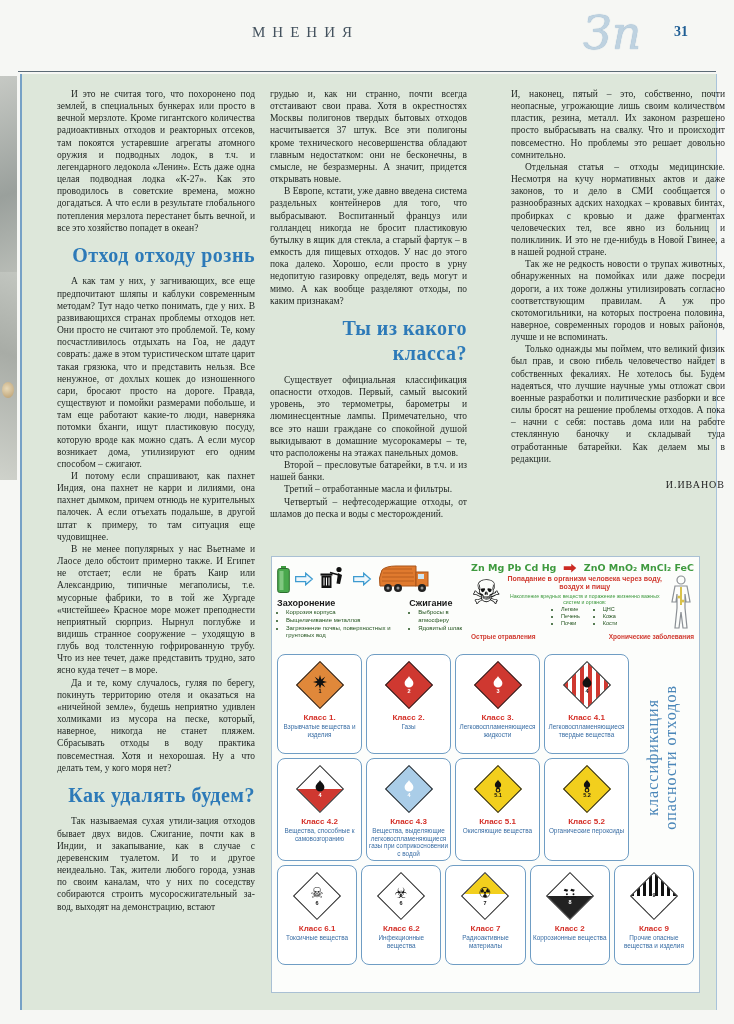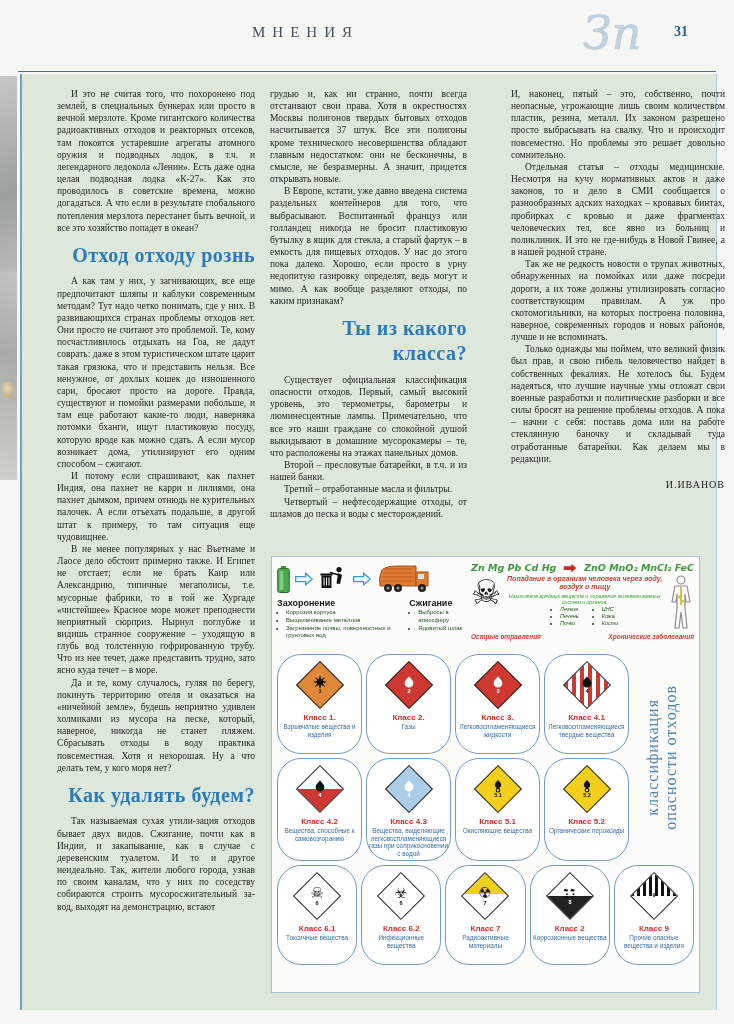--- a/index.html
+++ b/index.html
@@ -30,39 +30,39 @@
   .author{ text-align:right;font-size:10px;letter-spacing:1px;color:#222;margin-top:14px;}
   
   .ig{position:absolute;left:271px;top:556px;width:429px;height:437px;background:#fcfdfb;
       border:1px solid #a9c0d4;box-sizing:border-box;padding:5px;font-family:"Liberation Sans",sans-serif;}
   .ig-top{display:flex;gap:4px;height:88px;}
   .ig-left{width:190px;}
   .icons-row{display:flex;align-items:center;gap:4px;height:34px;}
   .disposal-row{display:flex;gap:8px;margin-top:2px;}
   .d-title{font-weight:bold;font-size:9px;color:#1a1a1a;}
   .d-col ul{margin:1px 0 0 9px;padding:0;font-size:6px;color:#20511c;line-height:1.3;}
-  .ig-right{flex:1;display:flex;flex-direction:column;font-style:italic;}
+  .ig-right{flex:1;display:flex;flex-direction:column;}
   .chem-row{display:flex;align-items:center;justify-content:space-between;gap:3px;
             font-family:"DejaVu Sans",sans-serif;font-weight:bold;color:#3f9a3f;font-size:9.5px;}
   .exp-row{display:flex;align-items:flex-start;margin-top:2px;gap:2px;}
   .skull{font-family:"DejaVu Sans",sans-serif;font-size:34px;line-height:1.05;color:#111;}
   .exp-mid{flex:1;text-align:center;}
   .exp-title{color:#d03a30;font-weight:bold;font-size:7px;line-height:1.2;}
   .exp-sub{color:#3f9a3f;font-size:5.2px;margin-top:1px;}
   .organs{display:flex;justify-content:center;gap:14px;margin-top:1px;}
   .organs ul{font-size:5.5px;color:#20511c;text-align:left;margin:0 0 0 9px;padding:0;line-height:1.3;}
   .exp-labels{display:flex;justify-content:space-between;font-weight:bold;font-size:6.5px;color:#d03a30;margin-top:2px;}
   
   .classes-top{display:flex;margin-top:4px;}
   .grid8{display:grid;grid-template-columns:repeat(4,1fr);gap:4px;width:352px;}
   .caption-col{flex:1;display:flex;justify-content:center;align-items:center;}
   .vline{writing-mode:vertical-rl;transform:rotate(180deg);color:#4a86b8;
          font-family:"Liberation Serif",serif;font-size:16px;letter-spacing:1px;white-space:nowrap;}
   .grid5{display:grid;grid-template-columns:repeat(5,1fr);gap:4px;margin-top:4px;}
-  .hz-card{border:1.5px solid #6f9dc4;border-radius:24px;background:#fff;padding:4px 2px 3px;text-align:center;
+  .hz-card{border:1.5px solid #6f9dc4;border-radius:8px;background:#fff;padding:4px 2px 3px;text-align:center;
            box-sizing:border-box;min-height:100px;}
   .placard{width:34px;height:34px;transform:rotate(45deg);border:1.3px solid #222;margin:9px auto 11px;box-sizing:border-box;}
   .pin{width:100%;height:100%;transform:rotate(-45deg);display:flex;flex-direction:column;
        align-items:center;justify-content:center;gap:0;}
   .icn{width:14px;height:14px;display:block;}
   .glyph{font-family:"DejaVu Sans",sans-serif;font-size:15px;line-height:1;}
   .pnum{font-size:5.5px;font-weight:bold;line-height:1;}
   .hz-label{color:#d42f27;font-weight:bold;font-size:8px;}
   .hz-name{color:#3a6ea5;font-size:6.4px;line-height:1.18;margin-top:1px;}
   .v-orange{background:#e0883a;}

